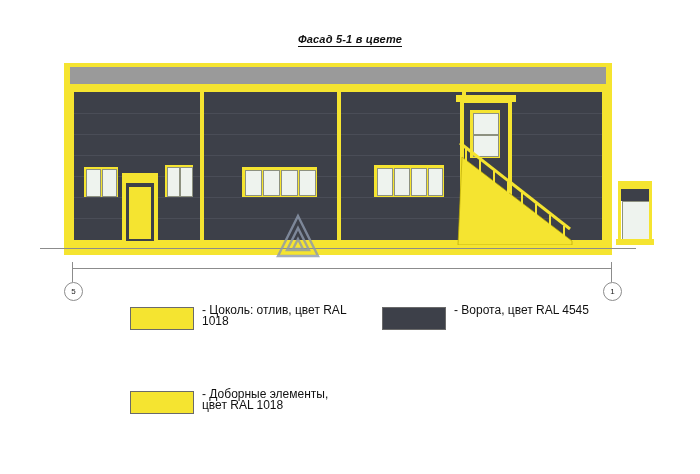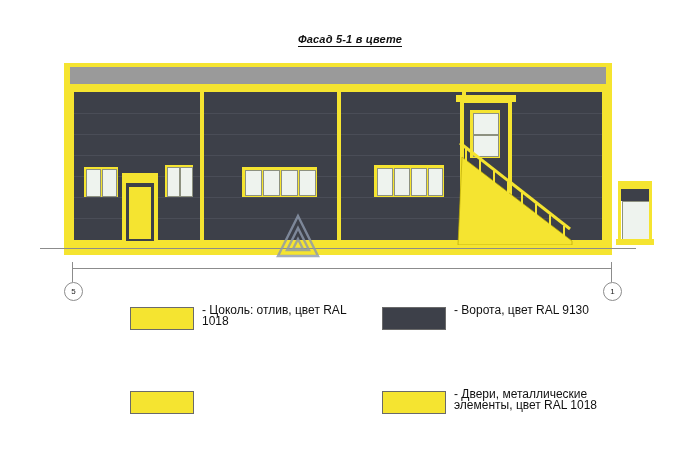--- a/index.html
+++ b/index.html
@@ -296,30 +296,27 @@
 
   <div id="legend">
 
     <div class="lg-item" style="left:0px; top:0px;">
       <div class="lg-sw" style="background:#f5e430;"></div>
       <div class="lg-txt">- Цоколь: отлив, цвет RAL 1018</div>
     </div>
 
     <div class="lg-item" style="left:252px; top:0px;">
       <div class="lg-sw" style="background:#3d4049;"></div>
-      <div class="lg-txt">- Ворота, цвет RAL 9130</div>
+      <div class="lg-txt">- Ворота, цвет RAL 4545</div>
     </div>
 
 
 
     <div class="lg-item" style="left:0px; top:84px;">
       <div class="lg-sw" style="background:#f5e430;"></div>
+      <div class="lg-txt" style="white-space:pre-line;">- Доборные элементы,
+цвет RAL 1018</div>
     </div>
 
-    <div class="lg-item" style="left:252px; top:84px;">
-      <div class="lg-sw" style="background:#f5e430;"></div>
-      <div class="lg-txt" style="white-space:pre-line;">- Двери, металлические
-элементы, цвет RAL 1018</div>
-    </div>
 
   </div>
 
 </div>
 
 </body></html>

